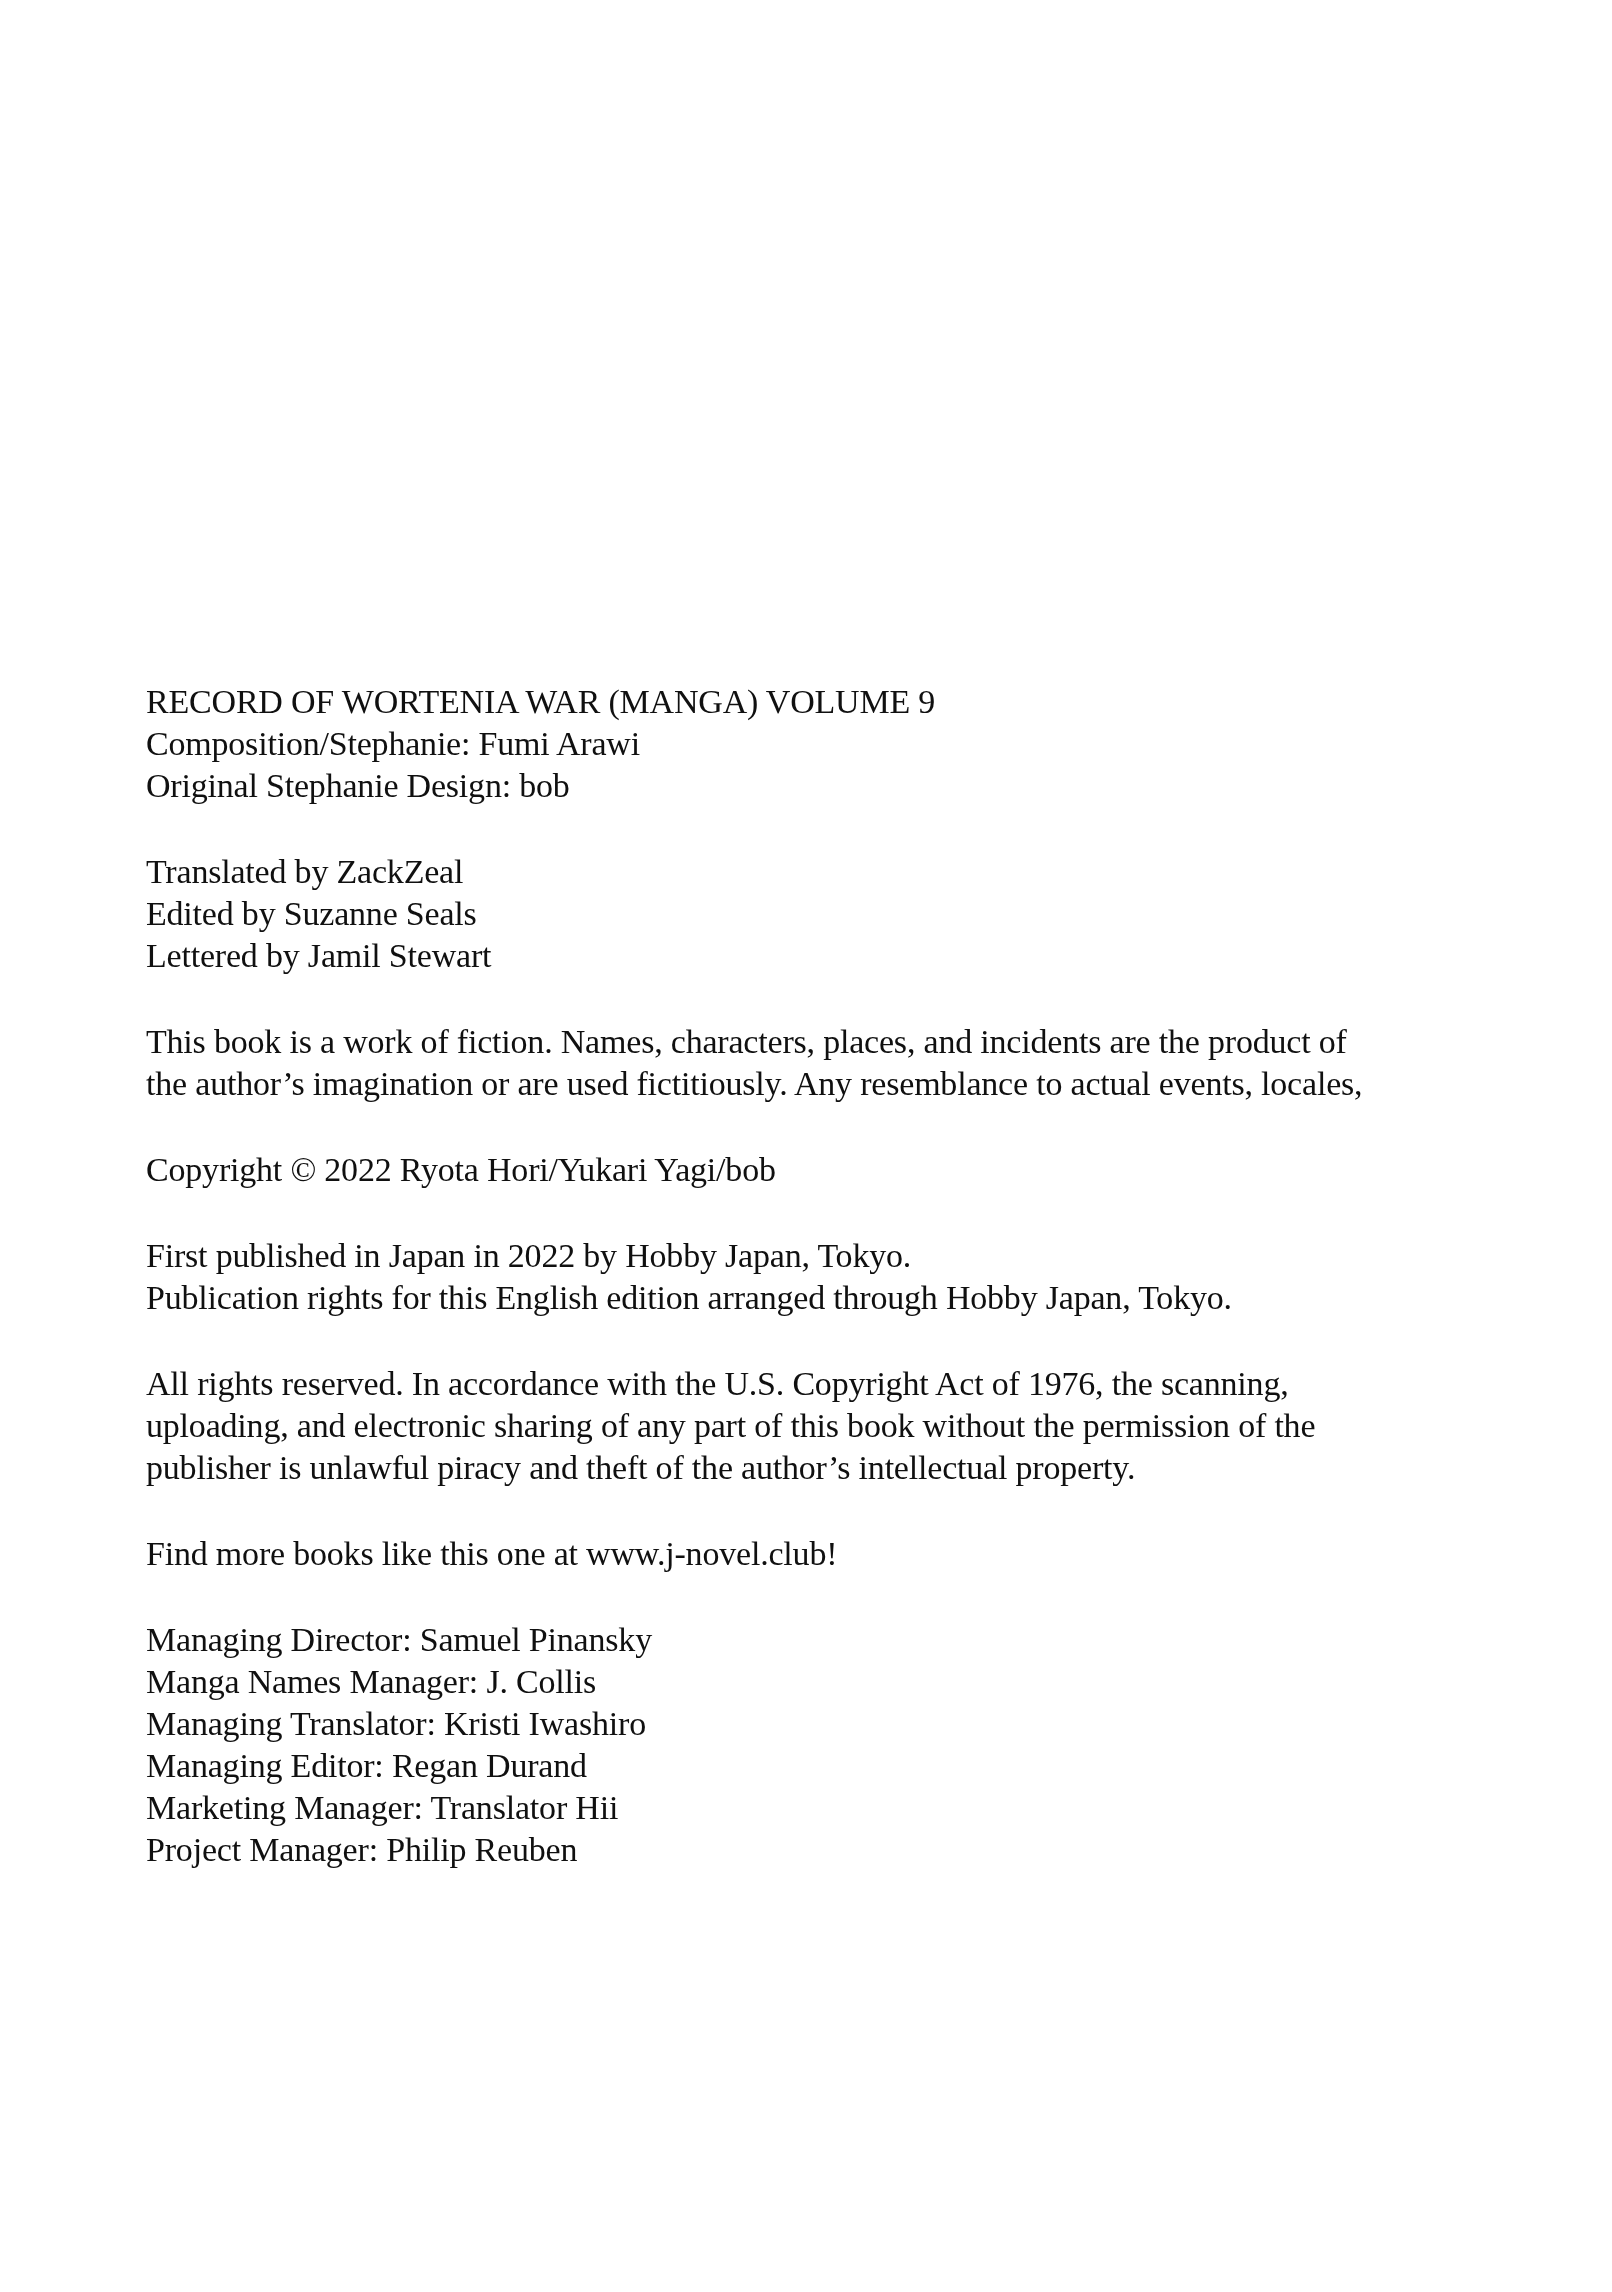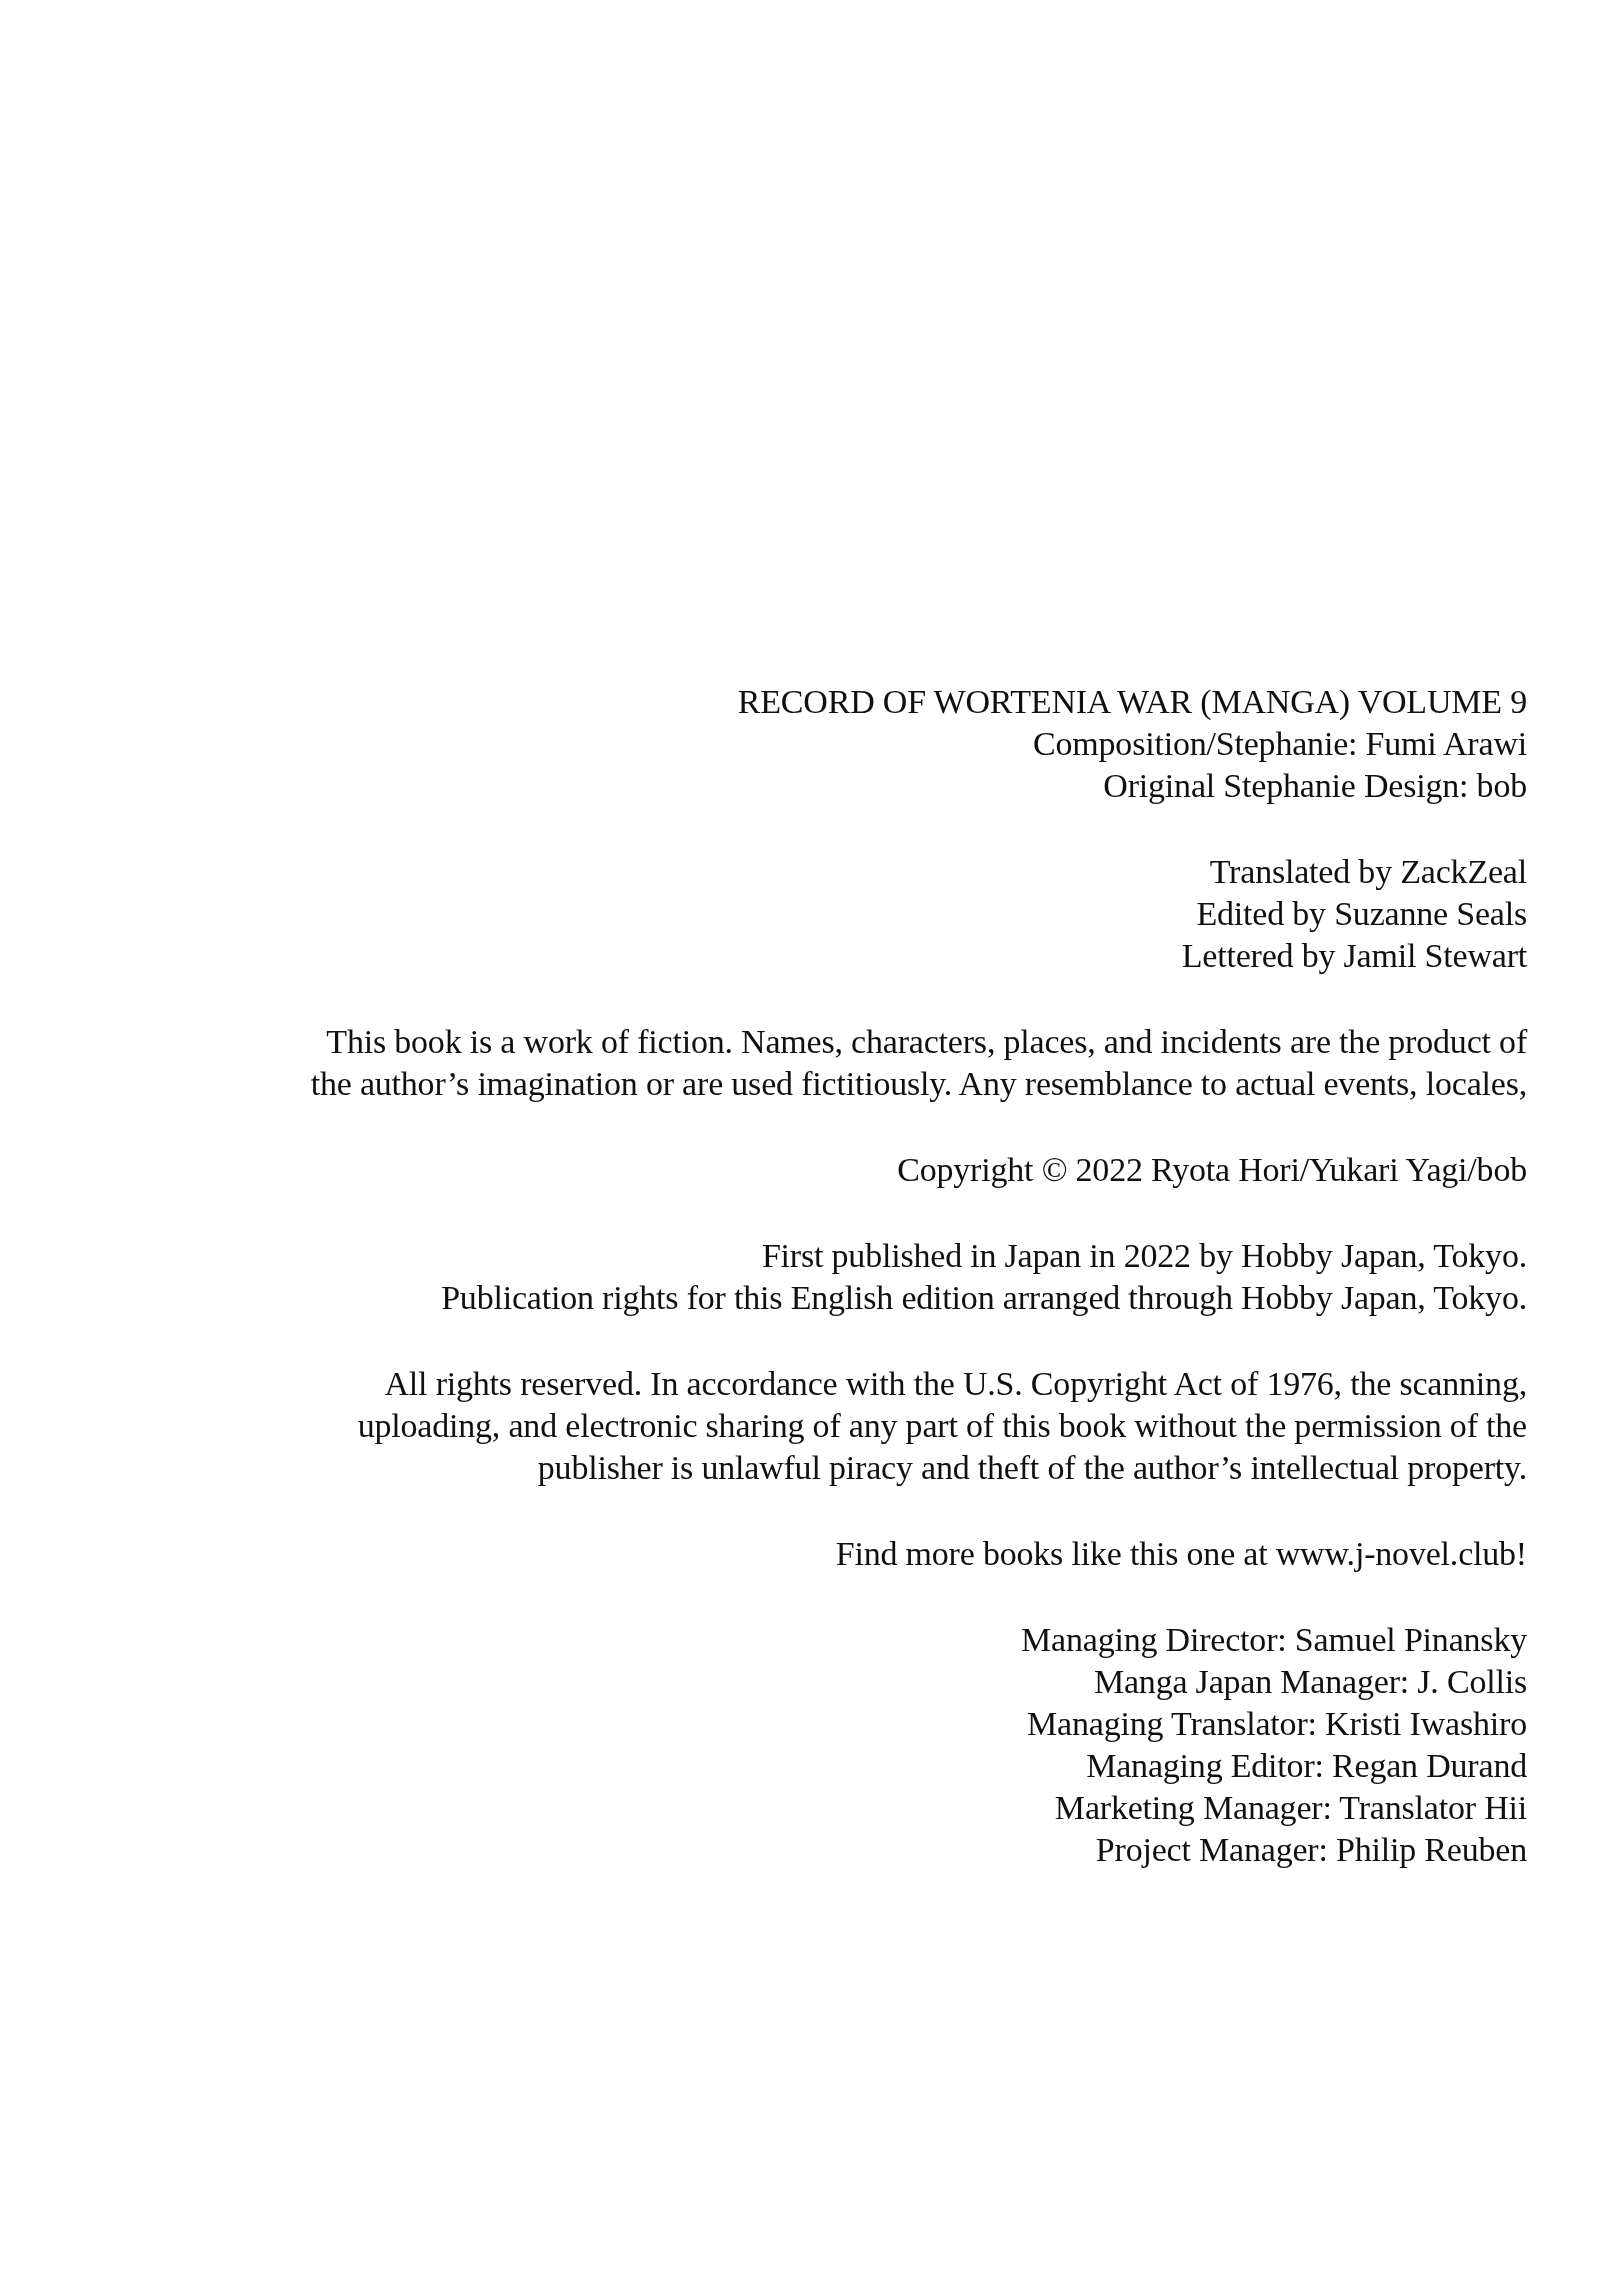--- a/index.html
+++ b/index.html
@@ -20,21 +20,20 @@
     top: 681px;
     width: 1397px;
     font-family: "Liberation Serif", "DejaVu Serif", serif;
     font-size: 34px;
     line-height: 42px;
     color: #101010;
     letter-spacing: -0.2px;
   }
   .content section {
     margin: 0 0 44px 16px;
-    text-align: right;
   }
   .content section:last-child {
     margin-bottom: 0;
   }
   .line {
     white-space: pre;
   }
 </style>
 </head>
 <body>
@@ -73,21 +72,21 @@
       <div class="line">uploading, and electronic sharing of any part of this book without the permission of the</div>
       <div class="line">publisher is unlawful piracy and theft of the author’s intellectual property.</div>
     </section>
 
     <section>
       <div class="line">Find more books like this one at www.j-novel.club!</div>
     </section>
 
     <section>
       <div class="line">Managing Director: Samuel Pinansky</div>
-      <div class="line">Manga Japan Manager: J. Collis</div>
+      <div class="line">Manga Names Manager: J. Collis</div>
       <div class="line">Managing Translator: Kristi Iwashiro</div>
       <div class="line">Managing Editor: Regan Durand</div>
       <div class="line">Marketing Manager: Translator Hii</div>
       <div class="line">Project Manager: Philip Reuben</div>
     </section>
 
 
   </main>
 </div>
 

